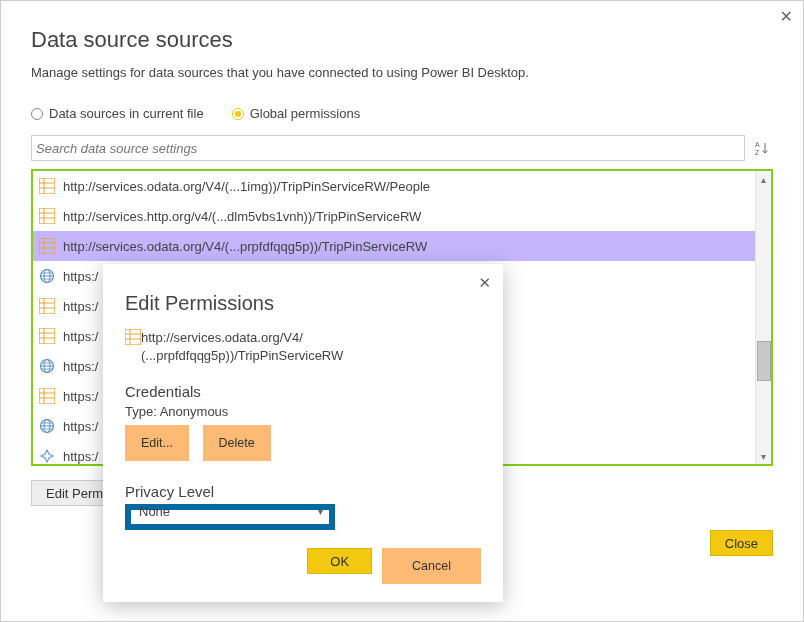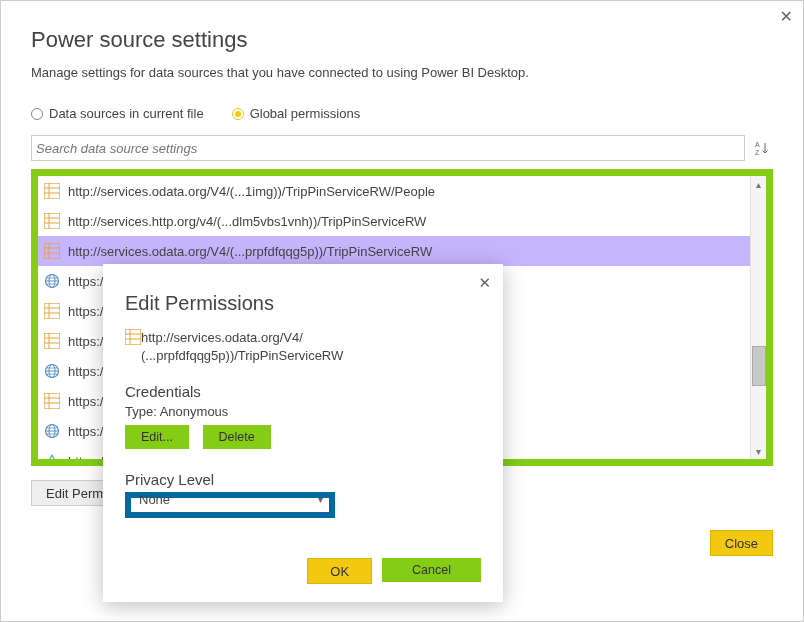--- a/index.html
+++ b/index.html
@@ -83,21 +83,21 @@
     width: 22px; height: 26px;
     display: flex;
     align-items: center;
     justify-content: center;
     cursor: pointer;
     color: #666;
     font-size: 12px;
     white-space: nowrap;
   }
   .list-wrap {
-    border: 7px solid #84cc16;
+    border: 2px solid #84cc16;
     height: 297px;
     position: relative;
     overflow: hidden;
   }
   .list {
     height: 100%;
   }
   .row {
     display: flex;
     align-items: center;
@@ -211,23 +211,23 @@
     margin: 10px 0 4px 0;
     font-weight:400;
   }
   .type-line {
     font-size:13px;
     color:#444;
     margin-bottom:6px;
   }
   .btn.small {
     padding:0 16px;
-    background:#84cc16;
+    background:#fdba74;
     border:none;
-    height:24px;
+    height:36px;
     font-size:12.5px;
     color:#333;
   }
   .btn.small + .btn.small { margin-left:10px; }
   .select {
     width: 210px;
     height:26px;
     border:6px solid #0369a1;
     display:flex;
     align-items:center;
@@ -245,21 +245,21 @@
     display:flex;
     gap:10px;
   }
 </style>
 </head>
 <body>
 
 <span class="window-close">✕</span>
 
 <div class="container">
-  <h1 class="title">Power source settings</h1>
+  <h1 class="title">Data source sources</h1>
   <div class="subtitle">Manage settings for data sources that you have connected to using Power BI Desktop.</div>
 
   <div class="radio-row">
     <span class="radio">
       <span class="radio-circle"></span>
       <span>Data sources in current file</span>
     </span>
     <span class="radio">
       <span class="radio-circle selected">
           <span class="dot"></span>

